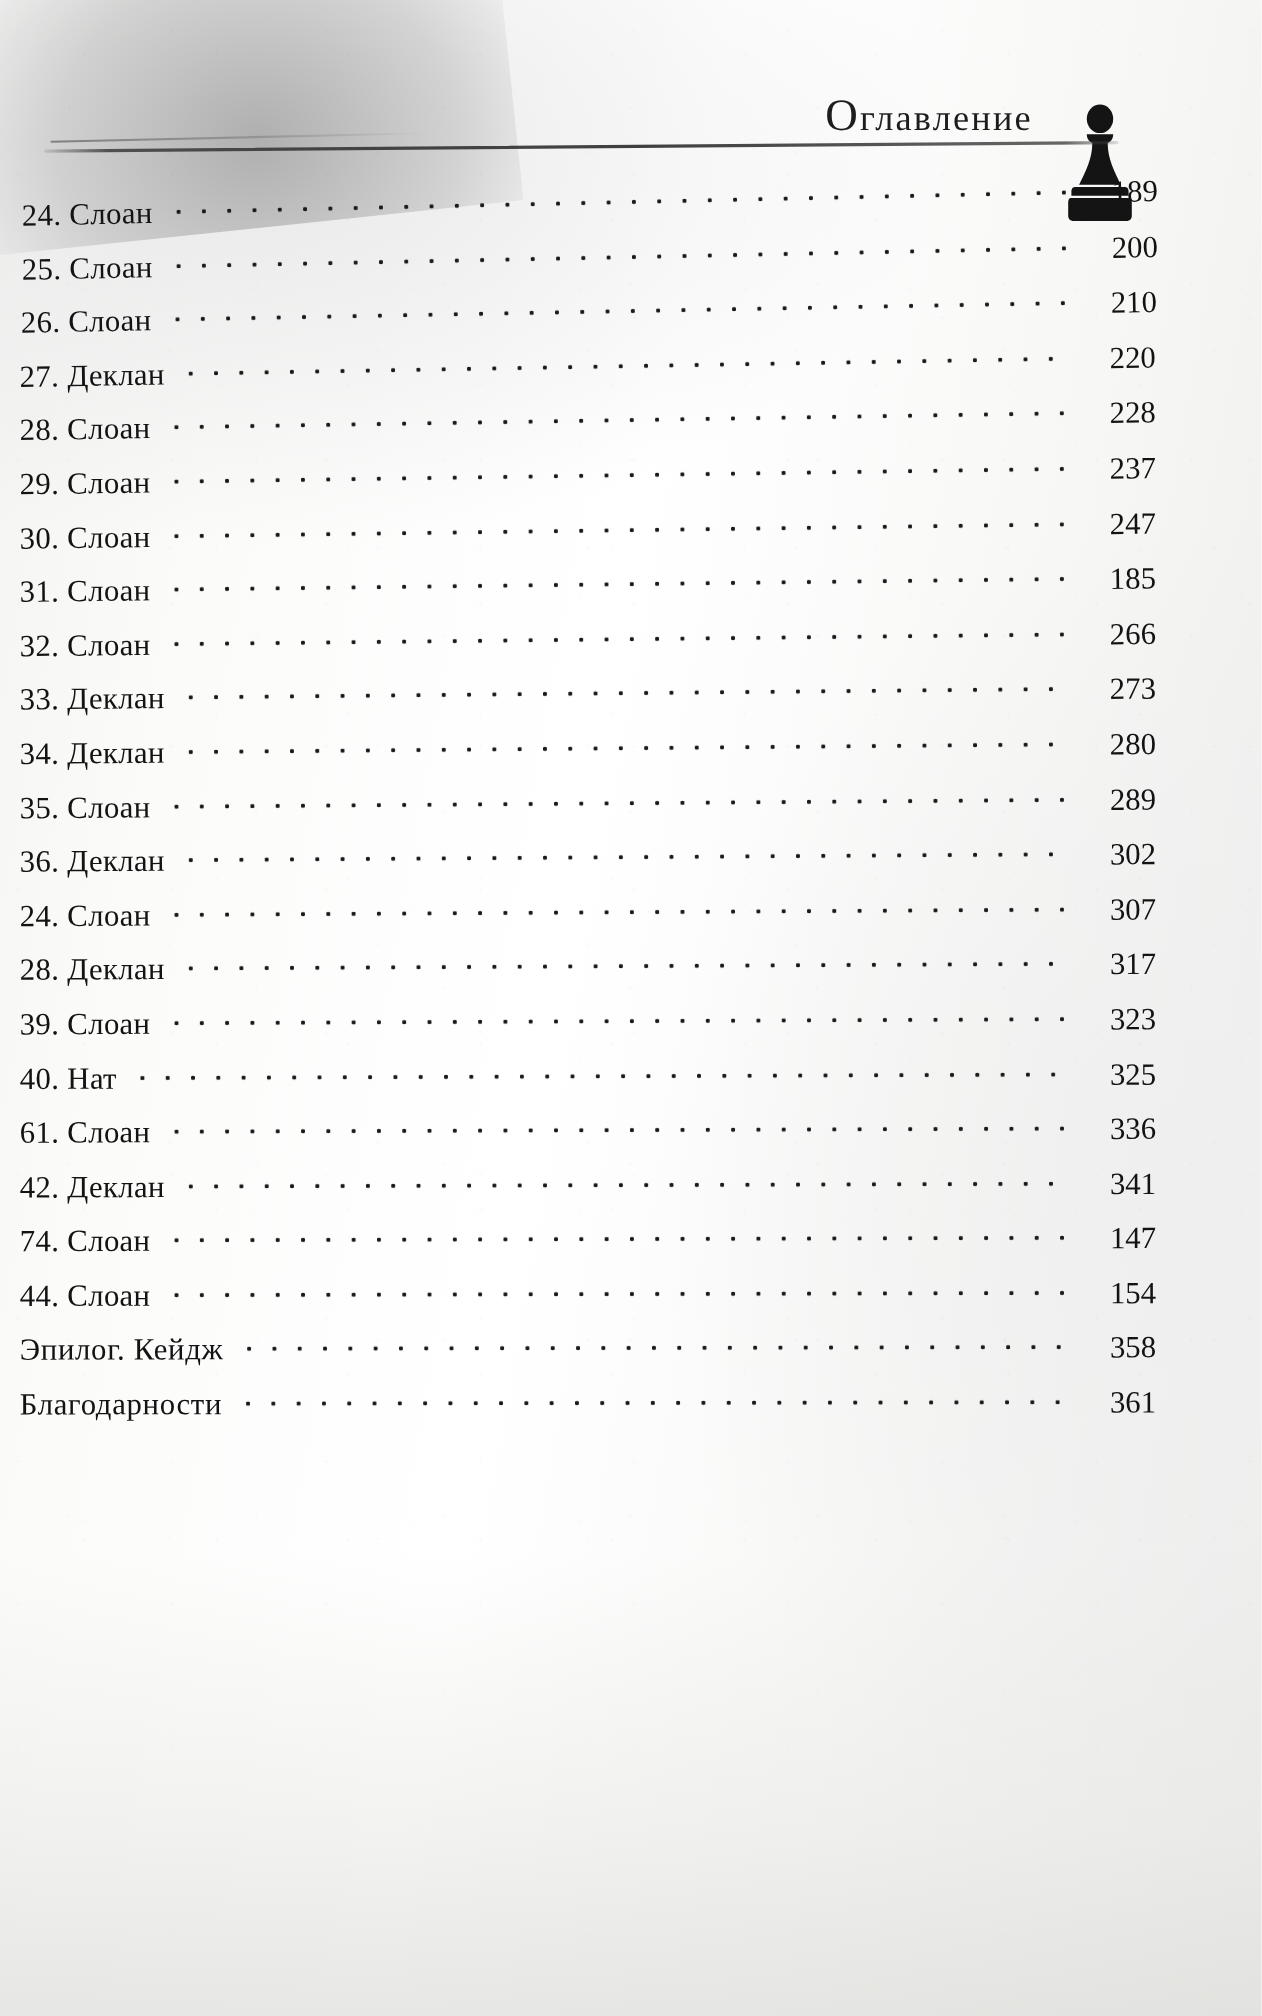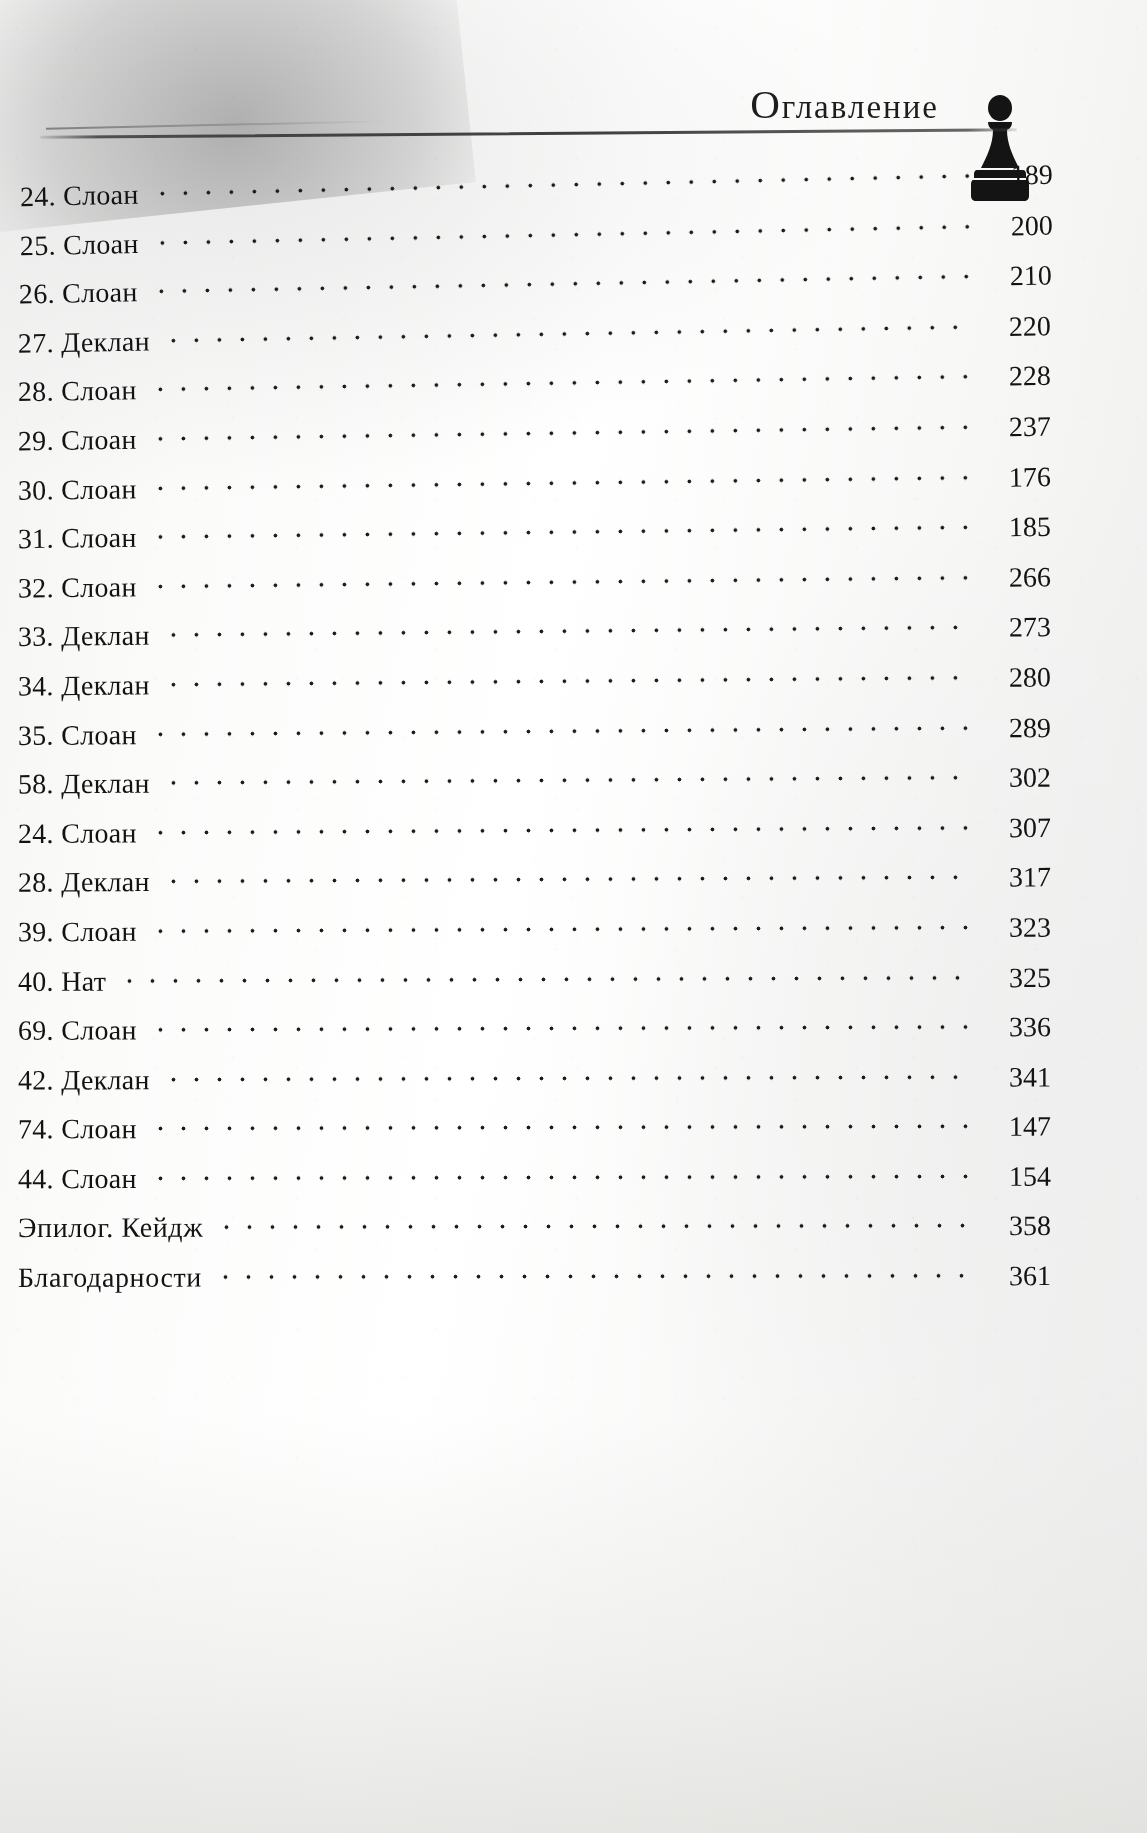--- a/index.html
+++ b/index.html
@@ -240,21 +240,21 @@
         <span class="toc-page">228</span>
       </div>
       <div class="toc-row" data-i="5">
         <span class="toc-label">29. Слоан</span>
         <span class="leaders"></span>
         <span class="toc-page">237</span>
       </div>
       <div class="toc-row" data-i="6">
         <span class="toc-label">30. Слоан</span>
         <span class="leaders"></span>
-        <span class="toc-page">176</span>
+        <span class="toc-page">247</span>
       </div>
       <div class="toc-row" data-i="7">
         <span class="toc-label">31. Слоан</span>
         <span class="leaders"></span>
         <span class="toc-page">185</span>
       </div>
       <div class="toc-row" data-i="8">
         <span class="toc-label">32. Слоан</span>
         <span class="leaders"></span>
         <span class="toc-page">266</span>
@@ -268,21 +268,21 @@
         <span class="toc-label">34. Деклан</span>
         <span class="leaders"></span>
         <span class="toc-page">280</span>
       </div>
       <div class="toc-row" data-i="11">
         <span class="toc-label">35. Слоан</span>
         <span class="leaders"></span>
         <span class="toc-page">289</span>
       </div>
       <div class="toc-row" data-i="12">
-        <span class="toc-label">58. Деклан</span>
+        <span class="toc-label">36. Деклан</span>
         <span class="leaders"></span>
         <span class="toc-page">302</span>
       </div>
       <div class="toc-row" data-i="13">
         <span class="toc-label">24. Слоан</span>
         <span class="leaders"></span>
         <span class="toc-page">307</span>
       </div>
       <div class="toc-row" data-i="14">
         <span class="toc-label">28. Деклан</span>
@@ -293,21 +293,21 @@
         <span class="toc-label">39. Слоан</span>
         <span class="leaders"></span>
         <span class="toc-page">323</span>
       </div>
       <div class="toc-row" data-i="16">
         <span class="toc-label">40. Нат</span>
         <span class="leaders"></span>
         <span class="toc-page">325</span>
       </div>
       <div class="toc-row" data-i="17">
-        <span class="toc-label">69. Слоан</span>
+        <span class="toc-label">61. Слоан</span>
         <span class="leaders"></span>
         <span class="toc-page">336</span>
       </div>
       <div class="toc-row" data-i="18">
         <span class="toc-label">42. Деклан</span>
         <span class="leaders"></span>
         <span class="toc-page">341</span>
       </div>
       <div class="toc-row" data-i="19">
         <span class="toc-label">74. Слоан</span>

